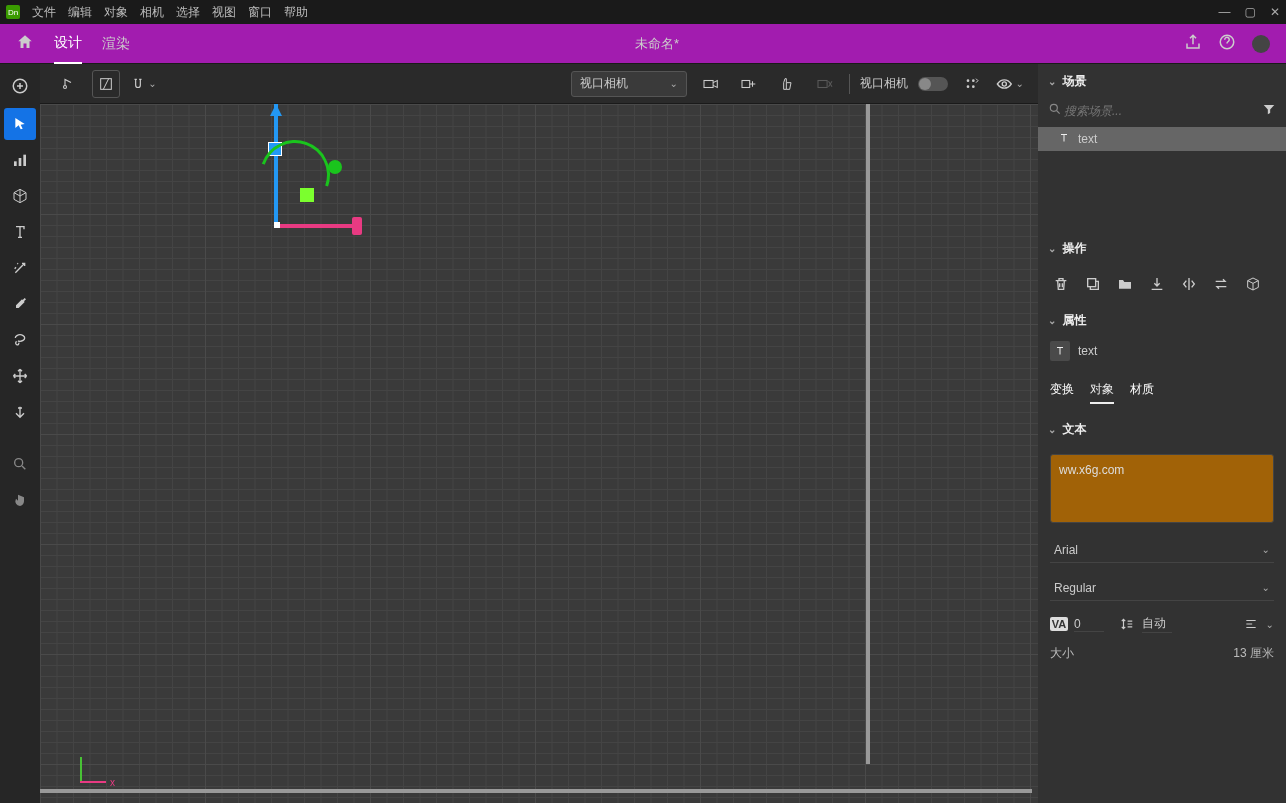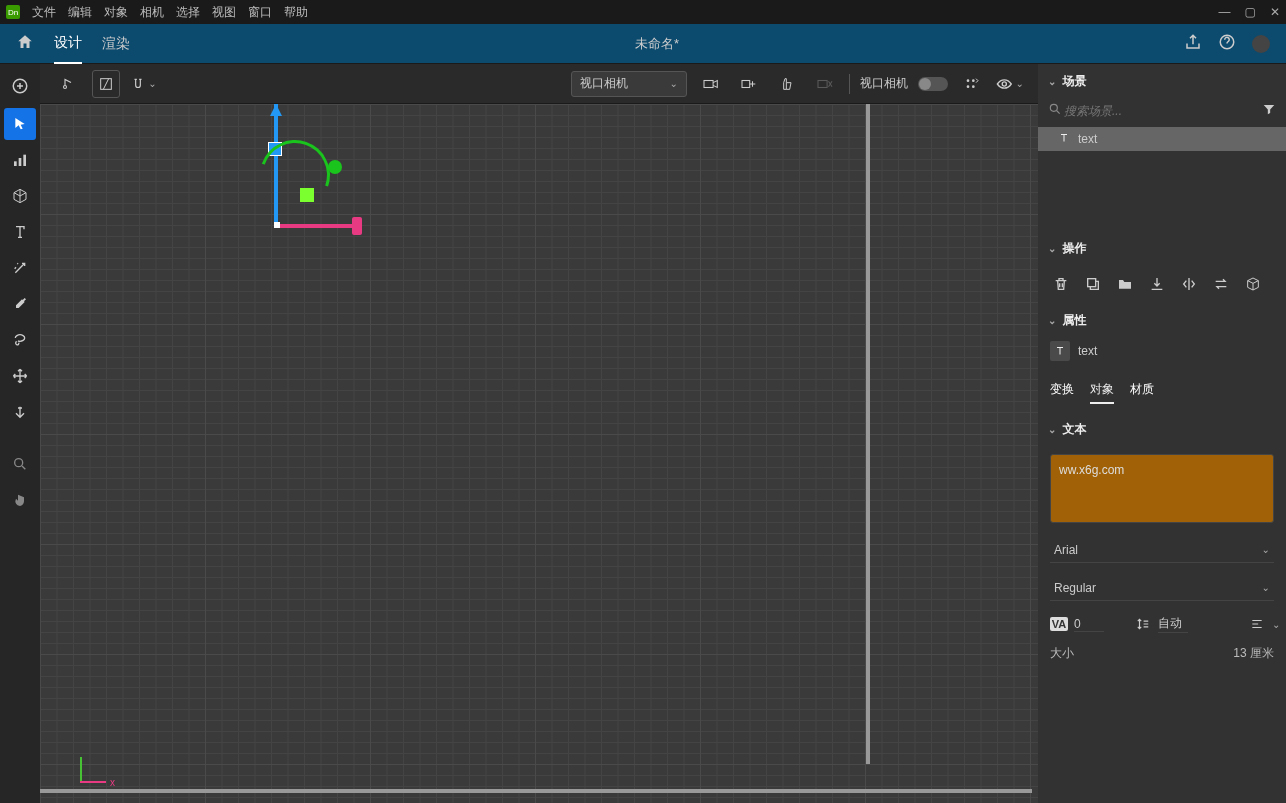--- a/index.html
+++ b/index.html
@@ -2,21 +2,21 @@
 <html><head>
 <meta charset="utf-8">
 <style>
 * { margin: 0; padding: 0; box-sizing: border-box; font-family: -apple-system, "Segoe UI", sans-serif; font-size: 12px; }
 body { background: #262626; color: #ccc; width: 1286px; height: 803px; overflow: hidden; display: flex; flex-direction: column; }
 .menubar { height: 24px; background: #1a1a1a; display: flex; align-items: center; padding: 0 6px; gap: 12px; font-size: 12px; }
 .menubar .logo { width: 14px; height: 14px; background: #3a9b00; border-radius: 2px; font-size: 8px; color: #fff; display: flex; align-items: center; justify-content: center; }
 .menubar .m { color: #bbb; cursor: pointer; }
 .menubar .spacer { flex: 1; }
 .winctl { display: flex; gap: 14px; color: #aaa; }
-.topbar { height: 40px; background: #0c4a6e; display: flex; align-items: center; padding: 0 16px; gap: 20px; border-bottom: 1px solid #1a1a1a; }
+.topbar { height: 40px; background: #a21caf; display: flex; align-items: center; padding: 0 16px; gap: 20px; border-bottom: 1px solid #1a1a1a; }
 .topbar .home { font-size: 16px; }
 .topbar .tab { font-size: 14px; padding: 10px 0; }
 .topbar .tab.active { border-bottom: 2px solid #fff; color: #fff; }
 .topbar .spacer { flex: 1; }
 .topbar .title { color: #ccc; font-size: 13px; }
 .topbar .right { display: flex; gap: 16px; align-items: center; }
 .main { flex: 1; display: flex; overflow: hidden; }
 .tools { width: 40px; background: #262626; display: flex; flex-direction: column; align-items: center; padding-top: 6px; gap: 4px; }
 .tools .tool { width: 32px; height: 32px; display: flex; align-items: center; justify-content: center; color: #ccc; border-radius: 3px; cursor: pointer; }
 .tools .tool.active { background: #1473e6; color: #fff; }
@@ -55,21 +55,21 @@
 .item { height: 24px; display: flex; align-items: center; padding: 0 20px; gap: 8px; cursor: pointer; }
 .item.sel { background: #666; }
 .opsrow { display: flex; gap: 10px; padding: 8px 12px; }
 .opsrow .op { width: 22px; height: 22px; display: flex; align-items: center; justify-content: center; cursor: pointer; }
 .proptabs { display: flex; gap: 16px; padding: 8px 12px; }
 .proptabs .pt { padding: 4px 0; cursor: pointer; color: #ffffff; }
 .proptabs .pt.active { border-bottom: 2px solid #eee; color: #eee; }
 .tbox { margin: 8px 12px; background: #a16207; border: 1px solid #444; border-radius: 3px; }
 .tbox textarea { width: 100%; height: 64px; background: transparent; border: none; color: #ddd; padding: 8px; resize: none; outline: none; font-size: 12px; font-family: inherit; }
 .seldrop { margin: 6px 12px; height: 26px; display: flex; align-items: center; justify-content: space-between; padding: 0 4px; border-bottom: 1px solid #444; cursor: pointer; }
-.row3 { display: flex; padding: 8px 12px; gap: 30px; }
+.row3 { display: flex; padding: 8px 12px; gap: 14px; }
 .row3 .cell { display: flex; align-items: center; gap: 6px; }
 .row3 .ic { width: 18px; height: 14px; display: flex; align-items: center; justify-content: center; font-size: 11px; }
 .row3 .val { border-bottom: 1px solid #444; min-width: 30px; }
 .lastrow { display: flex; justify-content: space-between; padding: 4px 12px 8px; color: #bbb; }
 svg { pointer-events: none; }
 </style>
 </head>
 <body>
 
 <div class="menubar">

